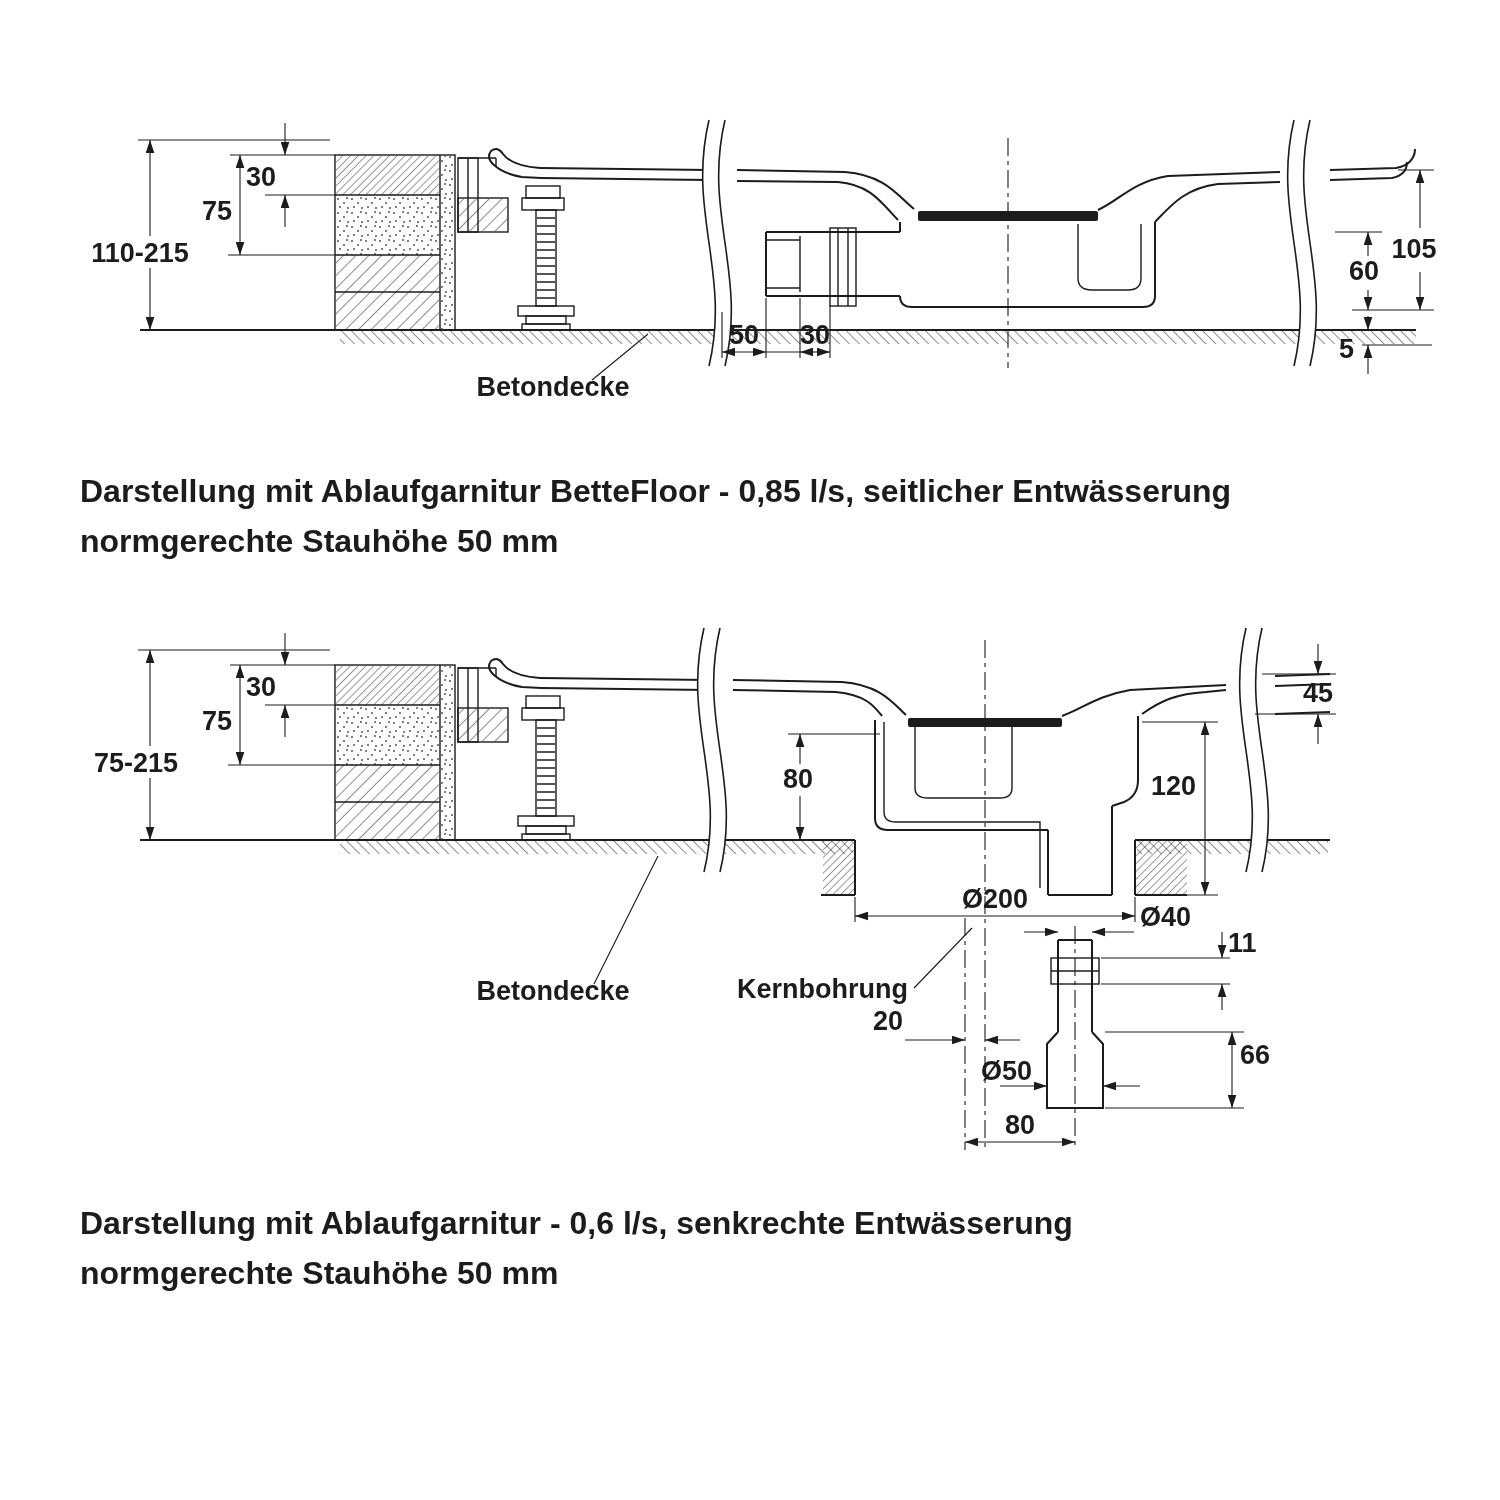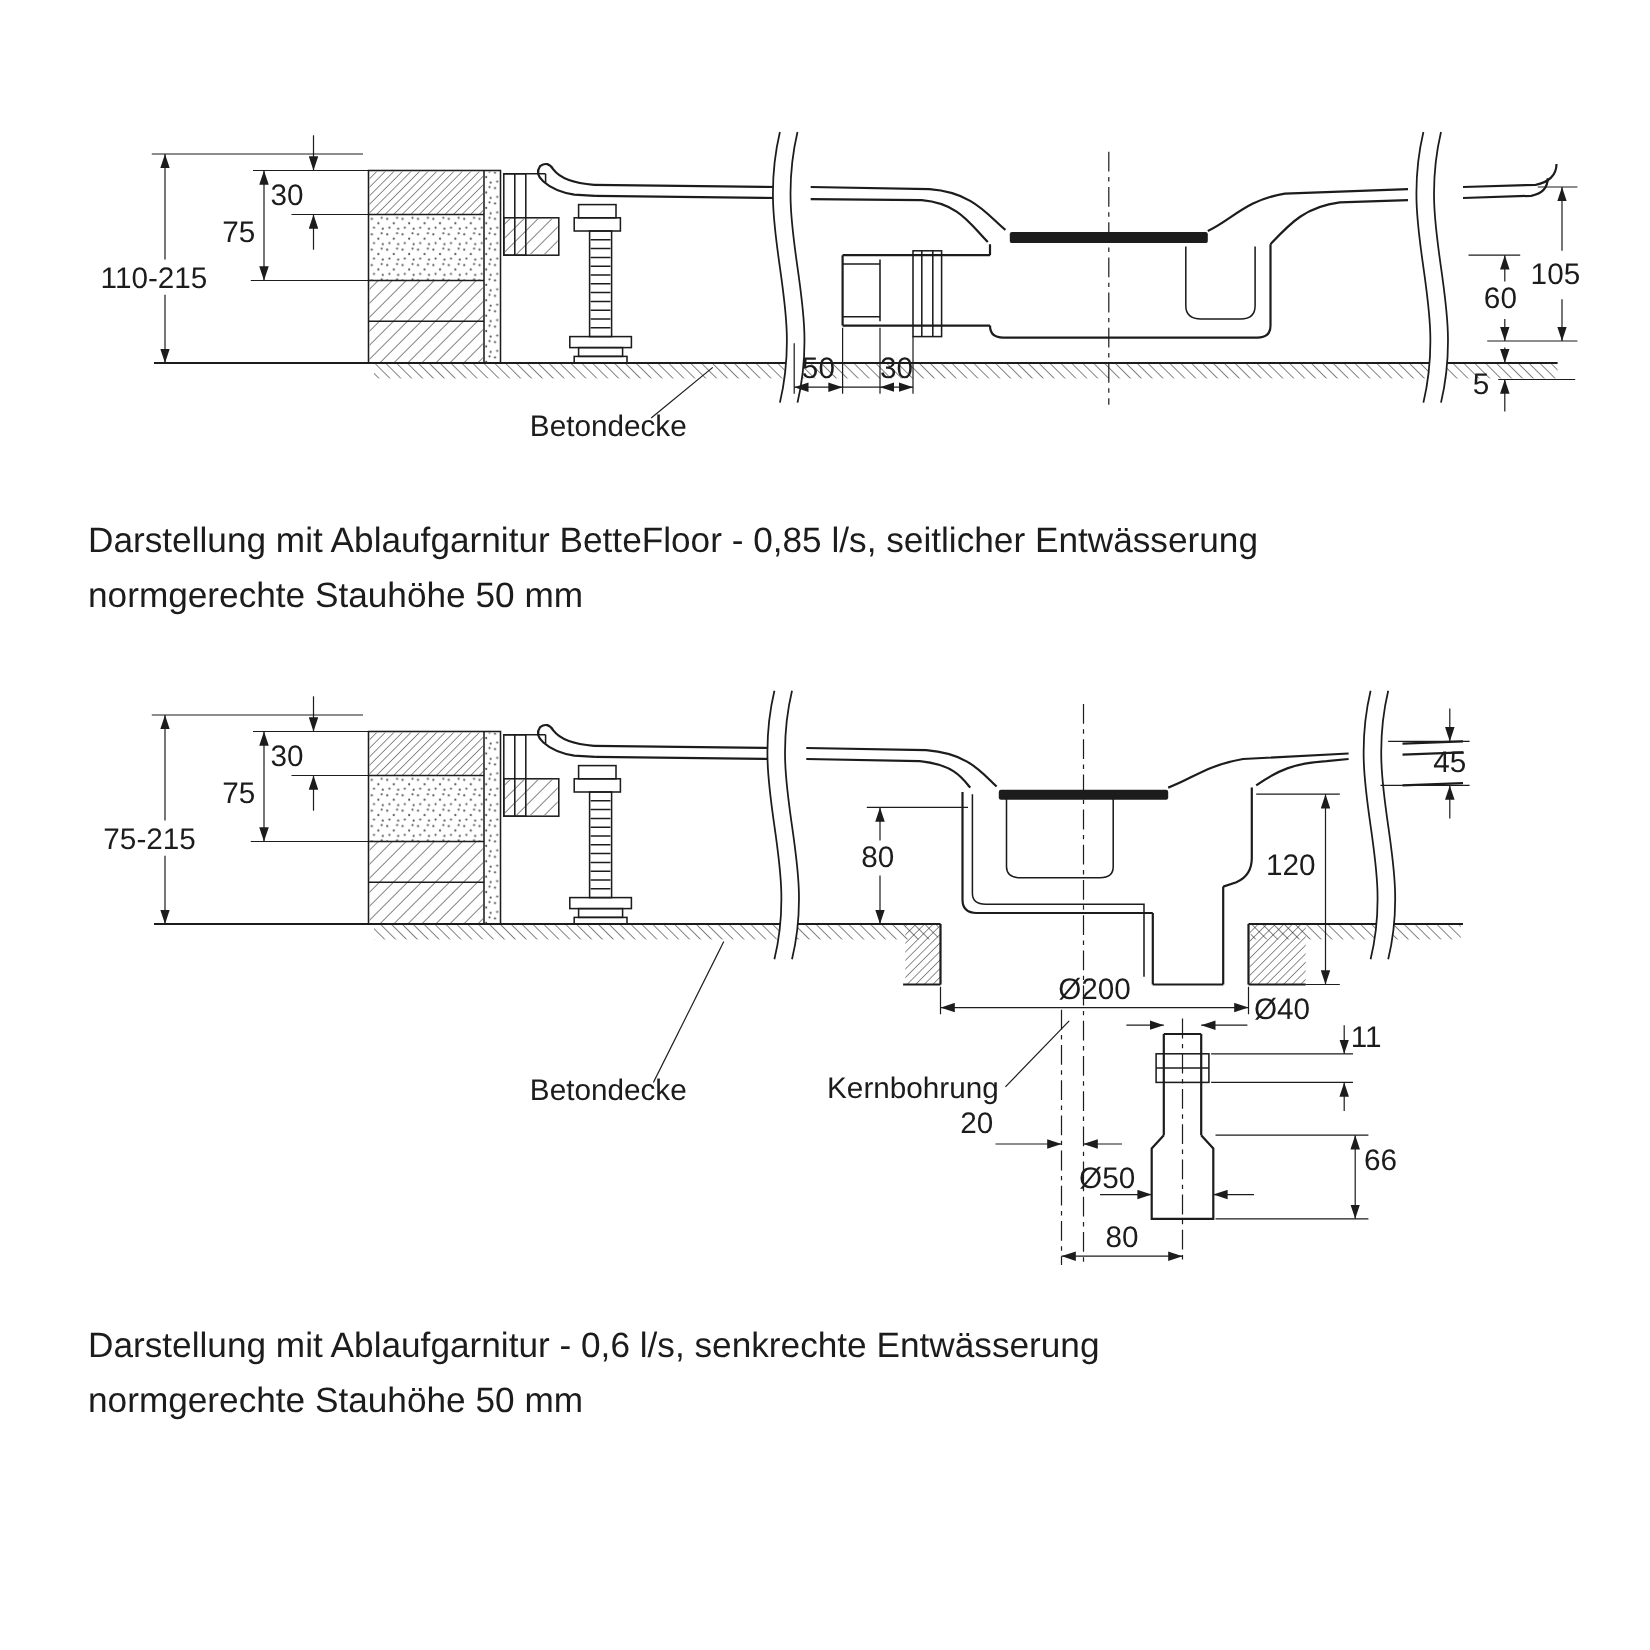--- a/index.html
+++ b/index.html
@@ -1,16 +1,16 @@
 <!DOCTYPE html>
 <html><head>
 <meta charset="utf-8">
 <style>
   html,body{margin:0;padding:0;background:#ffffff;}
-  .sheet{position:relative;width:1500px;height:1500px;background:#ffffff;overflow:hidden;}
+  .sheet{position:relative;width:1500px;height:1500px;background:#ffffff;overflow:hidden;font-weight:bold;}
   svg{display:block;}
   text{font-family:"Liberation Sans","DejaVu Sans",sans-serif;fill:#1c1c1c;}
   .dim{font-size:27px;}
   .lbl{font-size:27px;}
   .cap{font-size:32px;}
   .ln{stroke:#1c1c1c;stroke-width:2;fill:none;}
   .thin{stroke:#1c1c1c;stroke-width:1.4;fill:none;}
   .dimln{stroke:#1c1c1c;stroke-width:1.1;fill:none;}
   .cl{stroke:#1c1c1c;stroke-width:1.1;fill:none;stroke-dasharray:18 5 4 5;}
   .brk{stroke:#1c1c1c;stroke-width:1.6;fill:none;}

